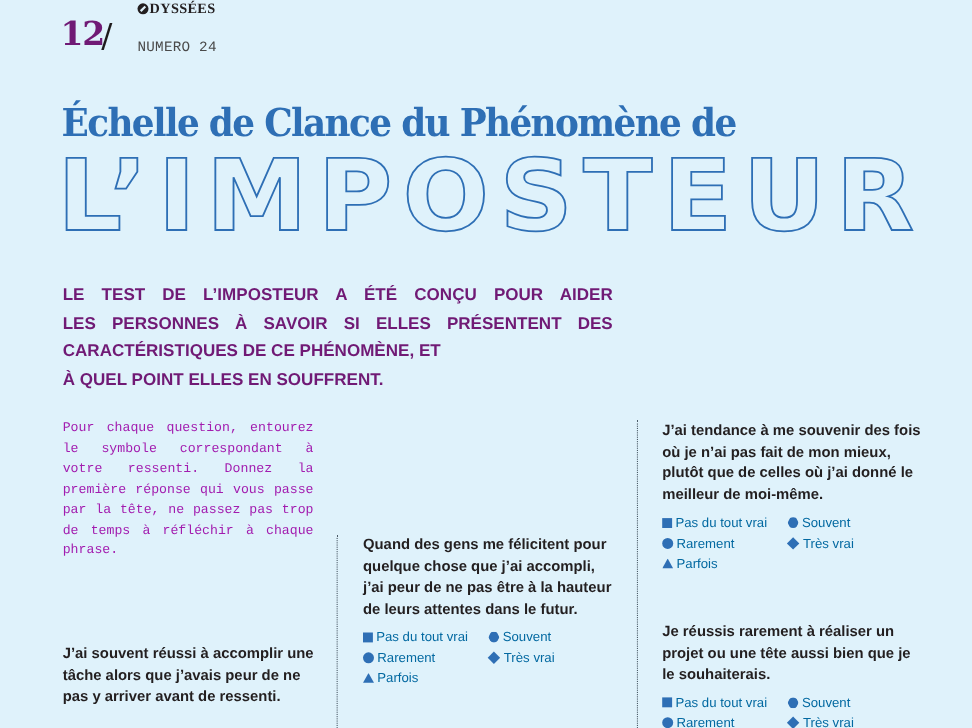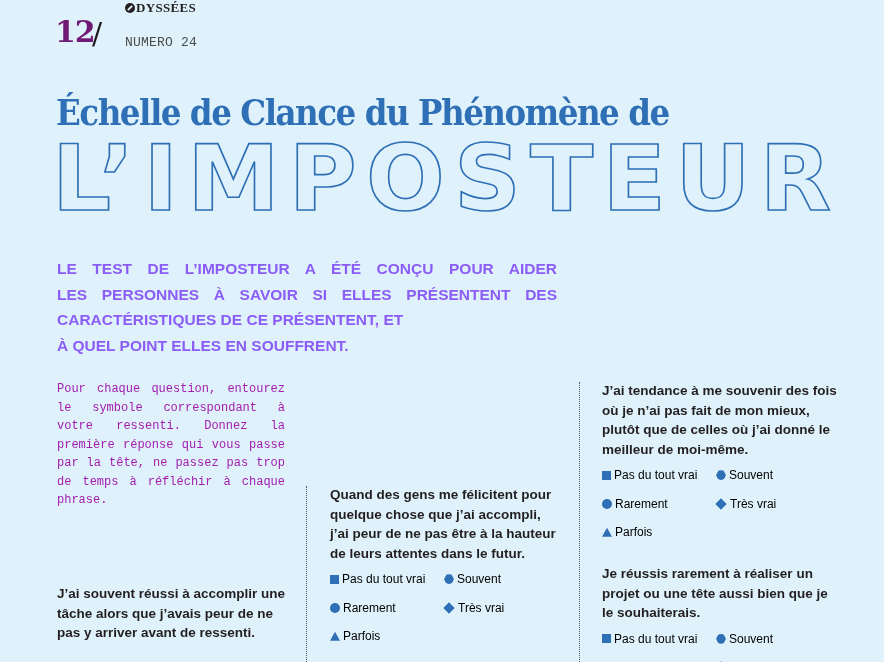--- a/index.html
+++ b/index.html
@@ -50,21 +50,21 @@
     font-family:"DejaVu Sans", sans-serif; font-weight:bold;
     font-size:90px; letter-spacing:9px;
     color:transparent;
     -webkit-text-stroke:1.6px #2e6fb5;
     white-space:nowrap; line-height:1;
     transform:scaleX(1.03); transform-origin:left top;
   }
   .lead {
     position:absolute; left:57px; top:256px; width:500px;
     font-family:"Liberation Sans", sans-serif; font-weight:bold;
-    font-size:15.5px; line-height:25.5px; color:#8b5cf6;
+    font-size:15.5px; line-height:25.5px; color:#701a75;
     text-align:justify;
   }
   .lead span { display:block; }
   .lead .j { text-align-last:justify; }
   .intro {
     position:absolute; left:57px; top:380px; width:228px;
     font-family:Liberation Mono, monospace; font-size:12px;
     line-height:18.5px; color:#a21caf; text-align:justify;
   }
   .divider {
@@ -72,22 +72,22 @@
   }
   .q {
     position:absolute;
     font-family:"Liberation Sans", sans-serif;
   }
   .q-text {
     font-weight:bold; font-size:13.5px; line-height:19.5px; color:#231f20;
     margin:0 0 7px 0;
   }
   .opts {
-    display:grid; grid-template-columns:114px auto; row-gap:10px;
-    font-size:12px; line-height:18.5px; color:#000000;
+    display:grid; grid-template-columns:114px auto; row-gap:0;
+    font-size:12px; line-height:18.5px; color:#0369a1;
   }
   .opt { display:flex; align-items:center; white-space:nowrap; }
   .sym { display:inline-block; margin-right:3px; flex:none; background:#2e6fb5; }
   .sym.square { width:9px; height:9px; }
   .sym.circle { width:10px; height:10px; border-radius:50%; }
   .sym.hex { width:10px; height:10px; border-radius:50%; clip-path:polygon(25% 0,75% 0,100% 50%,75% 100%,25% 100%,0 50%); }
   .sym.triangle { width:10px; height:9px; clip-path:polygon(50% 0,100% 100%,0 100%); }
   .sym.diamond { width:8px; height:8px; transform:rotate(45deg); margin-right:5px; margin-left:1px; }
 </style>
 </head>
@@ -97,21 +97,21 @@
 <div class="page-slash">/</div>
 <div class="brand"><span class="brand-dot"></span><span>DYSSÉES</span></div>
 <div class="issue">NUMERO 24</div>
 
 <div class="title-line1">Échelle de Clance du Phénomène de</div>
 <div class="title-line2">L’IMPOSTEUR</div>
 
 <div class="lead">
   <span class="j">LE TEST DE L’IMPOSTEUR A ÉTÉ CONÇU POUR AIDER</span>
   <span class="j">LES PERSONNES À SAVOIR SI ELLES PRÉSENTENT DES</span>
-  <span>CARACTÉRISTIQUES DE CE PRÉSENTENT, ET</span>
+  <span>CARACTÉRISTIQUES DE CE PHÉNOMÈNE, ET</span>
   <span>À QUEL POINT ELLES EN SOUFFRENT.</span>
 </div>
 
 <div class="intro">Pour chaque question, entourez le symbole correspondant à votre ressenti. Donnez la première réponse qui vous passe par la tête, ne passez pas trop de temps à réfléchir à chaque phrase.</div>
 
 <div class="divider" style="left:306px; top:486px; height:176px;"></div>
 <div class="divider" style="left:579px; top:382px; height:280px;"></div>
 
 <div class="q" style="left:57px; top:584px; width:230px;">
   <p class="q-text">J’ai souvent réussi à accomplir une tâche alors que j’avais peur de ne pas y arriver avant de ressenti.</p>

